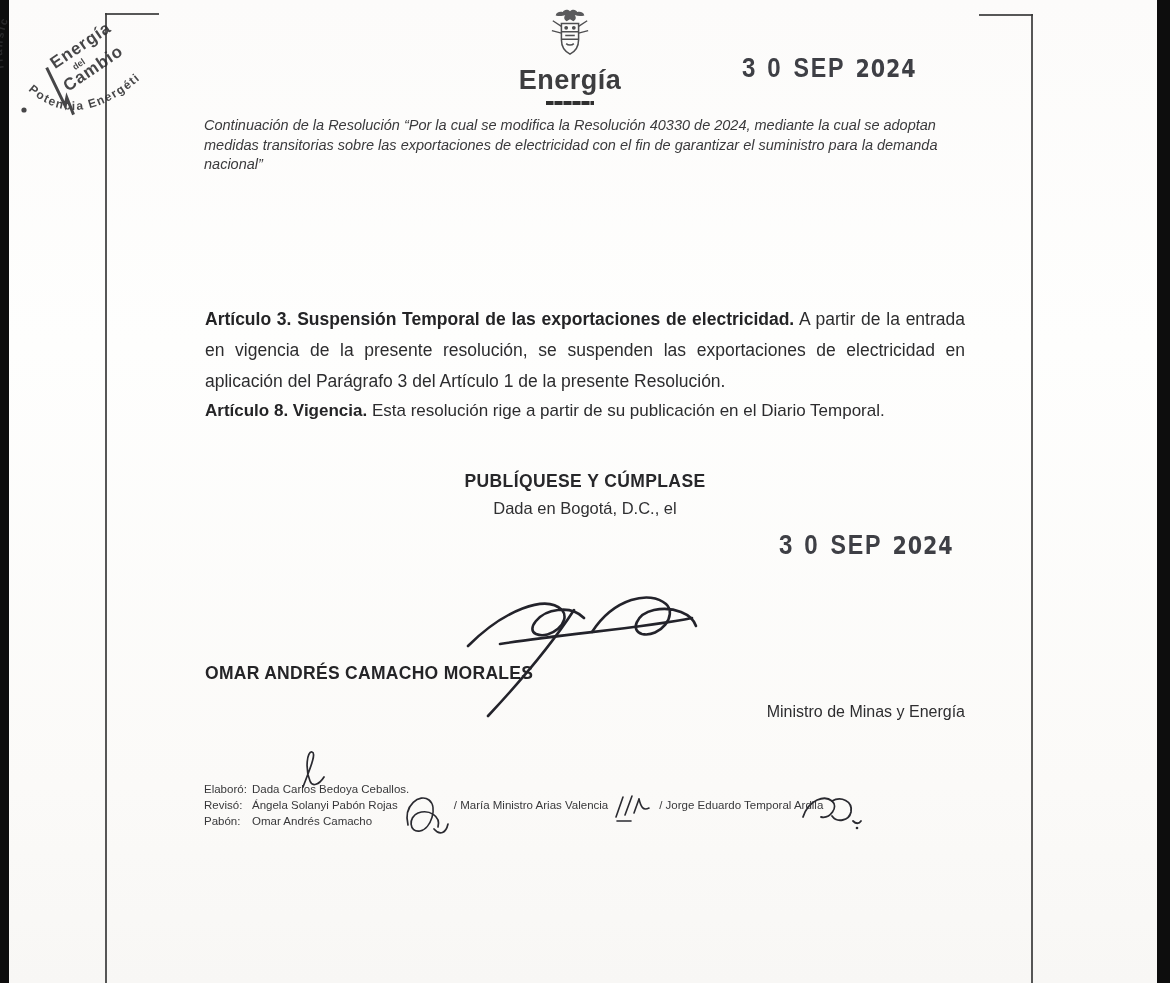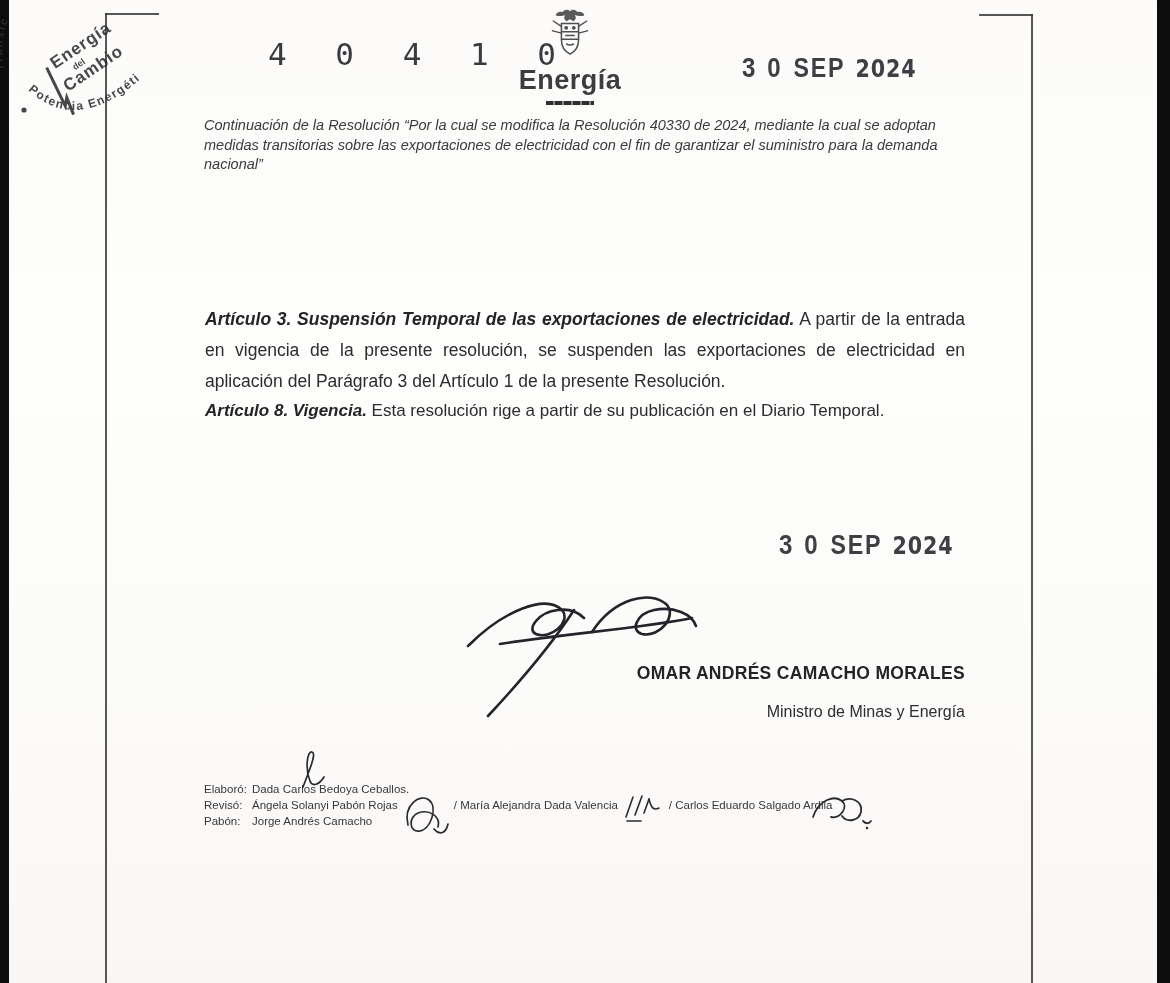--- a/index.html
+++ b/index.html
@@ -59,28 +59,28 @@
   .note{
     position:absolute;left:204px;top:116px;width:764px;
     font-size:14.5px;line-height:19.5px;font-style:italic;font-weight:500;
     text-align:left;color:#3a3a3c;
   }
   .para{position:absolute;left:205px;width:760px;text-align:justify;
     font-size:17.5px;line-height:31px;color:#2c2c2e;}
   .para.preamble{top:212px;font-style:italic;}
   .para.art3{top:304px;}
   .para.art4{top:395px;white-space:nowrap;font-size:17px;}
-  .para b{font-weight:700;color:#242426;font-style:italic;}
+  .para b{font-weight:700;color:#242426;}
 
   .closing{position:absolute;left:205px;top:471px;width:760px;text-align:center;}
   .closing .order{font-weight:700;font-size:17.5px;letter-spacing:.4px;color:#27272a;}
   .closing .place{font-size:16.5px;margin-top:7px;color:#303032;}
 
   .mainsig{position:absolute;left:452px;top:582px;overflow:visible;}
-  .name{position:absolute;left:205px;top:663px;width:760px;text-align:right;
+  .name{position:absolute;left:205px;top:663px;width:760px;text-align:left;
     font-weight:700;font-size:17.5px;letter-spacing:.3px;color:#242427;}
   .mtitle{position:absolute;left:205px;top:703px;width:760px;text-align:right;
     font-size:16px;color:#2e2e30;}
 
   
   .footer{position:absolute;left:204px;top:781px;font-size:11.5px;line-height:16px;color:#38383a;}
   .footer .row{display:flex;align-items:flex-start;white-space:nowrap;}
   .footer .lbl{width:48px;flex:0 0 48px;}
   .footer svg{vertical-align:middle;}
   .fsig{display:inline-block;position:relative;}
@@ -113,21 +113,20 @@
       <defs>
         <path id="arcB" d="M42 132 Q92 178 158 118"></path>
         <path id="arcT" d="M18 112 Q8 52 56 30"></path>
       </defs>
       <text font-size="12" font-weight="700" letter-spacing="1.5"><textPath href="#arcB">Potencia Energética</textPath></text>
       <text font-size="11" font-weight="700" letter-spacing="2"><textPath href="#arcT">Transic</textPath></text>
       <circle cx="38" cy="152" r="2.6"></circle>
     </g>
   </svg>
 
-  <div class="radicado">4 0 4 1 0</div>
 
   <div class="logo">
     <svg width="42" height="56" viewBox="0 0 44 58">
       <g stroke="#4e4e50" fill="none" stroke-width="1.6">
         <path d="M22 4 C19 1.5 15.5 2.5 14.5 5 C11 4 7.5 5.5 7 8.5 C11 9.5 14.5 9 17 8 C15 11 16 13.5 18.5 14.5 L22 12.5 L25.5 14.5 C28 13.5 29 11 27 8 C29.5 9 33 9.5 37 8.5 C36.5 5.5 33 4 29.5 5 C28.5 2.5 25 1.5 22 4 Z" fill="#5a5a5c" stroke="none"></path>
         <path d="M13 17 H31 V34 C31 42 27 46.5 22 49 C17 46.5 13 42 13 34 Z"></path>
         <path d="M13.5 25.5 H30.5 M13.5 33.5 H30.5"></path>
         <path d="M13 20 L4 14 M13 27 L3 24.5 M31 20 L40 14 M31 27 L41 24.5" stroke-width="1.4"></path>
         <circle cx="18" cy="21.5" r="1.2" fill="#4e4e50"></circle>
         <circle cx="26" cy="21.5" r="1.2" fill="#4e4e50"></circle>
@@ -145,20 +144,24 @@
     <span class="y">2024</span>
   </div>
 
   <div class="note">Continuación de la Resolución “Por la cual se modifica la Resolución 40330 de 2024, mediante la cual se adoptan medidas transitorias sobre las exportaciones de electricidad con el fin de garantizar el suministro para la demanda nacional”</div>
 
 
   <div class="para art3"><b>Artículo 3. Suspensión Temporal de las exportaciones de electricidad.</b><span> A partir de la entrada en vigencia de la presente resolución, se suspenden las exportaciones de electricidad en aplicación del Parágrafo 3 del Artículo 1 de la presente Resolución.</span></div>
 
   <div class="para art4"><b>Artículo 8. Vigencia.</b><span> Esta resolución rige a partir de su publicación en el Diario Temporal.</span></div>
 
+  <div class="closing">
+    <div class="order">PUBLÍQUESE Y CÚMPLASE</div>
+    <div class="place">Dada en Bogotá, D.C., el</div>
+  </div>
 
   <div class="datestamp bottom">
     <span class="d">3 0</span>
     <span class="m">SEP</span>
     <span class="y">2024</span>
   </div>
 
   <svg class="mainsig" width="268" height="150" viewBox="0 0 268 150">
     <g stroke="#23232b" stroke-width="2.6" fill="none" stroke-linecap="round">
       <path d="M16 64 C52 28 94 12 110 28 C120 40 98 58 84 52 C74 48 86 30 106 28 C122 26 130 34 132 36"></path>
@@ -181,37 +184,37 @@
     </div>
     <div class="row">
       <span class="lbl">Revisó:</span>
       <span>Ángela Solanyi Pabón Rojas</span>
       <svg class="fsig sig1" width="50" height="48" viewBox="0 0 50 48">
         <g stroke="#2a2a30" stroke-width="1.7" fill="none" stroke-linecap="round">
           <path d="M8 34 C3 14 20 2 29 9 C38 16 31 38 20 40 C9 42 8 26 18 22 C29 18 41 25 38 36"></path>
           <path d="M34 38 C40 45 46 42 48 33"></path>
         </g>
       </svg>
-      <span style="margin-left:10px">/ María Alejandra Dada Valencia</span>
+      <span style="margin-left:10px">/ María Ministro Arias Valencia</span>
       <svg class="fsig sig2" width="40" height="30" viewBox="0 0 40 30">
         <g stroke="#2a2a30" stroke-width="1.6" fill="none" stroke-linecap="round">
           <path d="M5 24 L12 4 M14 22 L21 3 M23 20 L28 6"></path>
           <path d="M28 6 C30 14 32 18 38 15"></path>
           <path d="M6 28 H20"></path>
         </g>
       </svg>
-      <span style="margin-left:10px">/ Carlos Eduardo Salgado Ardila</span>
+      <span style="margin-left:10px">/ Jorge Eduardo Temporal Ardila</span>
       <svg class="fsig sig3" width="64" height="40" viewBox="0 0 64 40">
         <g stroke="#2a2a30" stroke-width="1.8" fill="none" stroke-linecap="round">
           <path d="M4 26 C10 8 26 4 33 10 C40 16 31 28 22 26"></path>
           <path d="M33 10 C42 5 54 10 52 21 C50 30 38 32 33 25"></path>
           <path d="M54 30 C57 33 60 33 62 30"></path>
           <circle cx="58" cy="37" r="1.3" fill="#2a2a30" stroke="none"></circle>
         </g>
       </svg>
     </div>
     <div class="row">
       <span class="lbl">Pabón:</span>
-      <span>Jorge Andrés Camacho</span>
+      <span>Omar Andrés Camacho</span>
     </div>
   </div>
 
 </div>
 
 </body></html>

